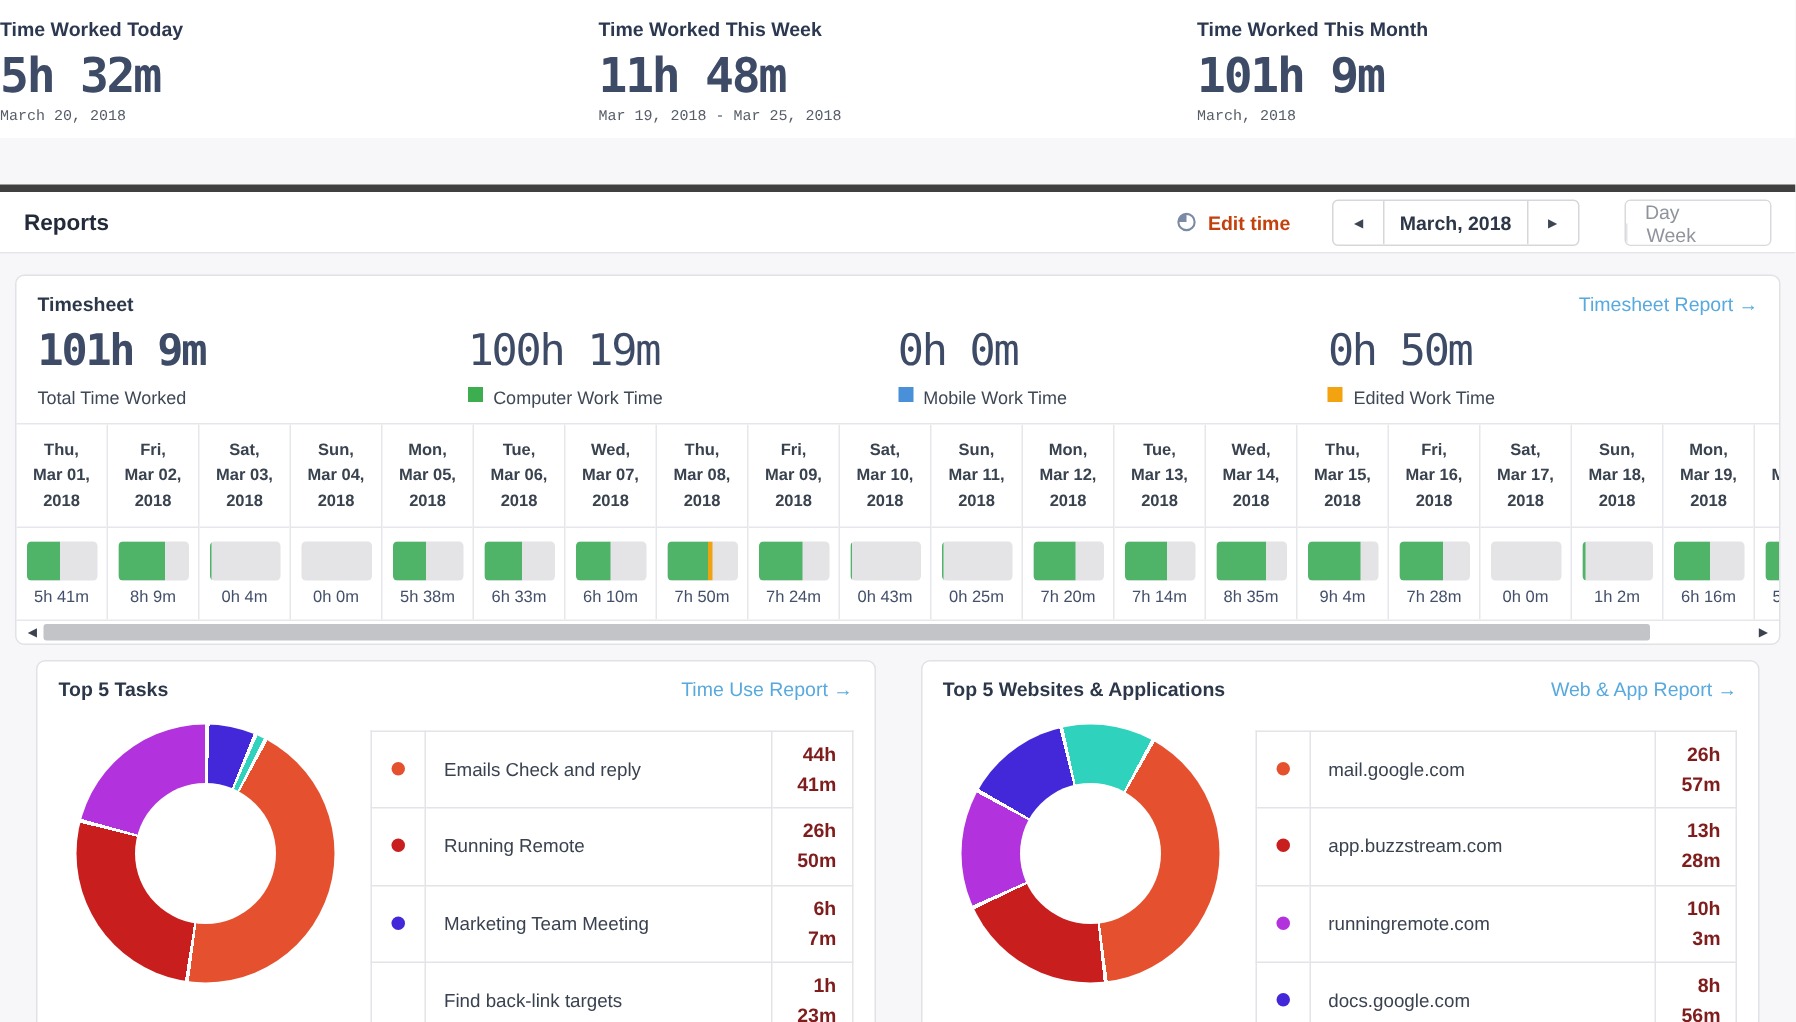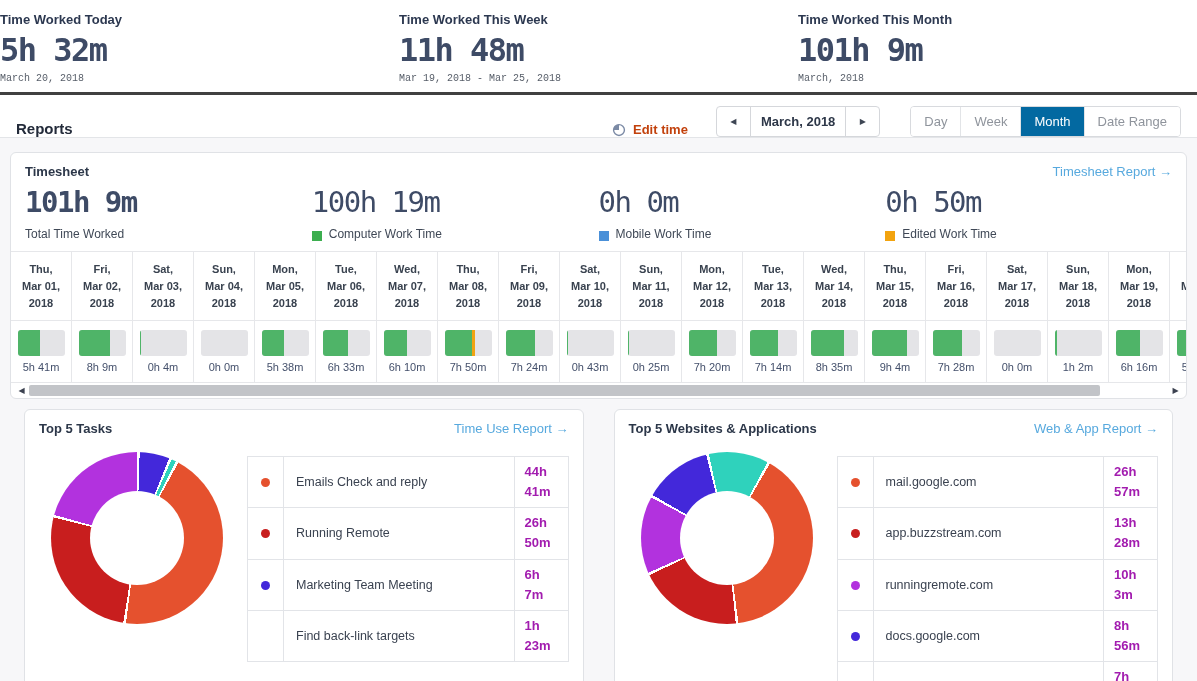--- a/index.html
+++ b/index.html
@@ -10,50 +10,50 @@
     background:#f7f7f9; color:#2e3545; overflow:hidden;
   }
   
   .topbar { background:#fff; display:flex; padding:12px 0 8px; }
   .card { flex:1; }
   .card-label { font-size:13px; font-weight:bold; color:#2c3850; }
   .card-value { font-family:"DejaVu Sans Mono", monospace; font-size:32px; font-weight:bold;
                 color:#3e4b66; letter-spacing:-1.5px; margin-top:4px; }
   .card-range { font-size:10px; color:#565d68; margin-top:4px;font-family:Liberation Mono, monospace; }
   
-  .reports-row { background:#fff; border-top:3px solid #404040; border-bottom:1px solid #e3e5e8;
-                 height:46px; display:flex; align-items:flex-end; padding:0 16px; }
+  .reports-row { background:#fff; border-top:5px solid #404040; border-bottom:1px solid #e3e5e8;
+                 height:46px; display:flex; align-items:center; padding:0 16px;margin-top:31px; }
   .reports-title { font-size:15px; font-weight:bold; color:#232b3a; flex:1; }
   .edit-time { display:flex; align-items:center; gap:7px; color:#c2410c; font-weight:bold;
                font-size:13px; margin-right:28px; cursor:pointer; }
   .month-nav { display:flex; border:1px solid #d5d7db; border-radius:4px; margin-right:30px;
                height:31px; align-items:stretch; background:#fff; overflow:hidden; }
   .month-arrow { width:33px; display:flex; align-items:center; justify-content:center;
                  color:#3e4654; font-size:8px; cursor:pointer; }
   .month-label { border-left:1px solid #d5d7db; border-right:1px solid #d5d7db;
                  display:flex; align-items:center; padding:0 10px; font-weight:bold;
                  font-size:13px; color:#2d3748; }
-  .views { display:flex; border:1px solid #d8dade; border-radius:4px; height:31px; overflow:hidden; }
+  .views { display:flex; border:1px solid #d8dade; border-radius:4px; height:31px; overflow:hidden;flex-direction:column; }
   .view-btn { display:flex; align-items:center; padding:0 13px; font-size:13px; color:#8f949c;
               background:#fff; border-left:1px solid #e2e4e7; cursor:pointer; white-space:nowrap; }
   .view-btn:first-child { border-left:none; }
   .view-btn.selected { background:#0369a1; color:#fff; }
   
   .content { padding:14px 10px 0; }
   .panel { background:#fff; border:1px solid #e0e2e6; border-radius:6px; }
   .panel-head { display:flex; align-items:center; padding:11px 14px 2px; }
   .panel-title { font-size:13px; font-weight:bold; color:#2c3749; flex:1; }
   .panel-link { font-size:13px; color:#57a9de; cursor:pointer; }
   
   .ts-stats { display:flex; padding:4px 14px 10px; }
   .ts-stat { flex:1; }
   .ts-value { font-family:"DejaVu Sans Mono", monospace; font-size:29px; color:#3e4b66;
               letter-spacing:-1.5px; }
   .ts-stat.bold .ts-value { font-weight:bold; }
-  .ts-label { font-size:12px; color:#3f4856; margin-top:8px; display:flex; align-items:flex-end; gap:7px; }
+  .ts-label { font-size:12px; color:#3f4856; margin-top:8px; display:flex; align-items:flex-start; gap:7px; }
   .swatch { width:10px; height:10px; display:inline-block; flex:0 0 auto; }
   
   .days-strip { display:flex; border-top:1px solid #e6e7ea; overflow:hidden; }
   .day-col { width:61px; flex:0 0 61px; border-right:1px solid #e6e7ea; }
   .day-head { font-size:11px; font-weight:bold; color:#39424f; text-align:center;
               white-space:pre-line; line-height:1.55; padding:9px 1px; height:69px;
               border-bottom:1px solid #e6e7ea; }
   .day-bar { width:47px; height:26px; background:#e4e4e7; border-radius:3px;
              margin:9px auto 5px; overflow:hidden; display:flex; }
   .seg-green { background:#4fb468; height:100%; flex:0 0 auto; }
@@ -69,21 +69,21 @@
   .bpanel { flex:1; }
   .bp-body { display:flex; padding:2px 14px 14px; align-items:flex-start; }
   .donut { width:172px; height:172px; border-radius:50%; position:relative;
            margin:12px 24px 0 12px; flex:0 0 auto; }
   .donut::after { content:""; position:absolute; inset:39px; background:#fff; border-radius:50%; }
   .bp-table { flex:1; border-collapse:collapse; margin-top:16px; border:1px solid #dfe1e5; }
   .bp-table td { border:1px solid #e2e4e8; }
   .dot-cell { width:36px; text-align:center; }
   .dot { width:9px; height:9px; border-radius:50%; display:inline-block; }
   .row-name { font-size:12.5px; color:#3a4250; padding:9px 12px; }
-  .row-value { font-size:13px; font-weight:bold; color:#a21caf; text-align:left;
+  .row-value { font-size:13px; font-weight:bold; color:#7f1d1d; text-align:right;
                padding:5px 10px; width:54px; white-space:pre-line; line-height:1.55; }
   .clock-icon svg { display:block; }
 </style>
 </head>
 <body>
 
 <div class="topbar">
   <div class="card">
     <div class="card-label">Time Worked Today</div>
     <div class="card-value">5h 32m</div>

